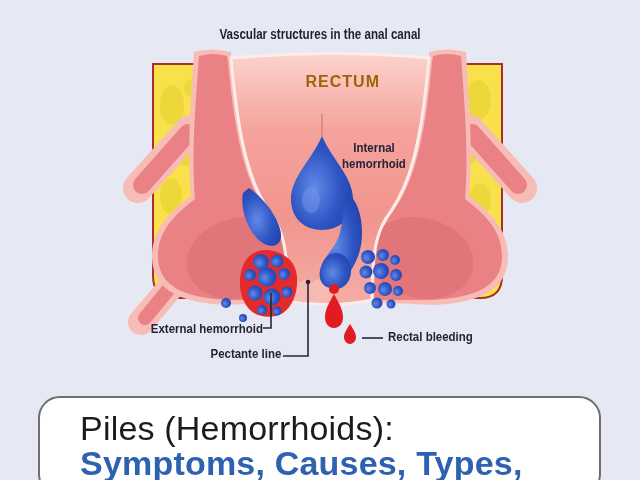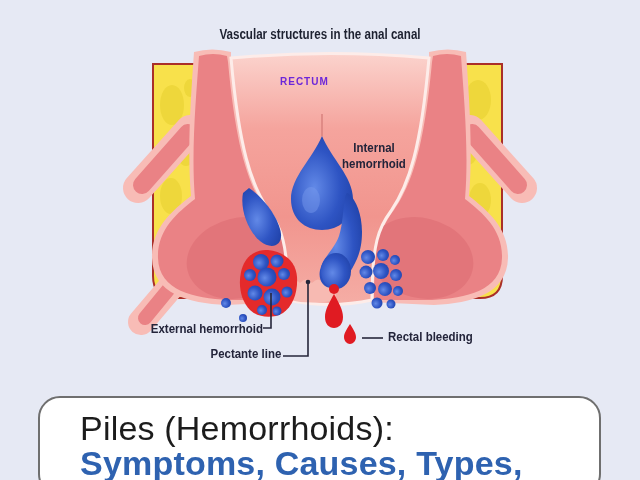--- a/index.html
+++ b/index.html
@@ -18,22 +18,22 @@
   }
   .cond-l{transform:scaleX(0.85);transform-origin:left center;}
   .cond-r{transform:scaleX(0.85);transform-origin:right center;}
   .cond-c{transform:scaleX(0.85);transform-origin:center center;}
   #title{
     position:absolute;left:0;top:26px;width:640px;
     text-align:center;font-weight:bold;font-size:14.5px;color:#1d2130;
     transform:scaleX(0.8);
   }
   #rectum-label{
-    position:absolute;left:280px;top:74px;width:100px;text-align:left;
-    font-weight:bold;font-size:10px;letter-spacing:1px;color:#6d28d9;
+    position:absolute;left:280px;top:74px;width:100px;text-align:right;
+    font-weight:bold;font-size:16px;letter-spacing:1px;color:#a16207;
   }
   #internal-label{
     position:absolute;left:331px;top:140px;width:86px;text-align:center;
     white-space:normal;line-height:16px;
   }
   #external-label{position:absolute;right:377px;top:321px;}
   #pectante-label{position:absolute;right:359px;top:346px;}
   #bleeding-label{position:absolute;left:388px;top:329px;}
   #caption-card{
     position:absolute;left:38px;top:396px;width:563px;height:100px;

